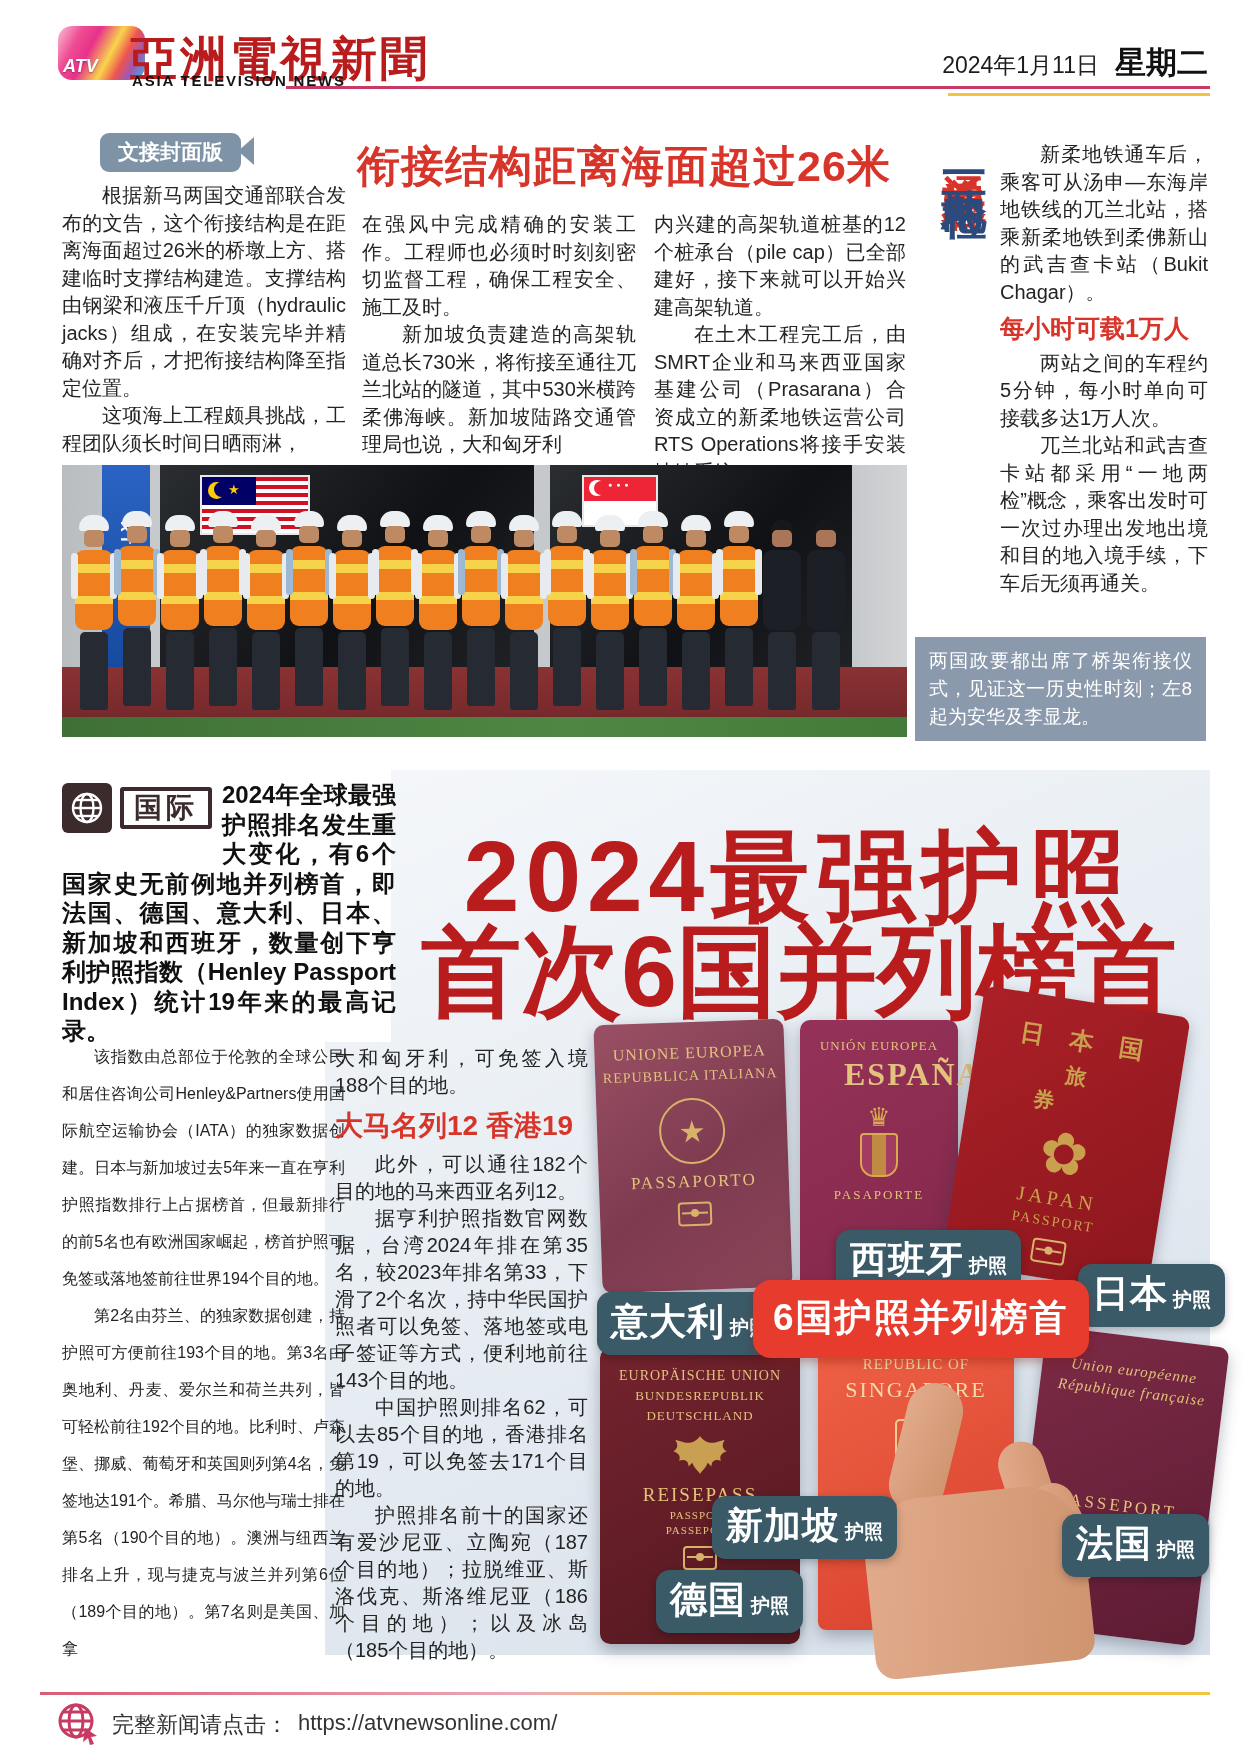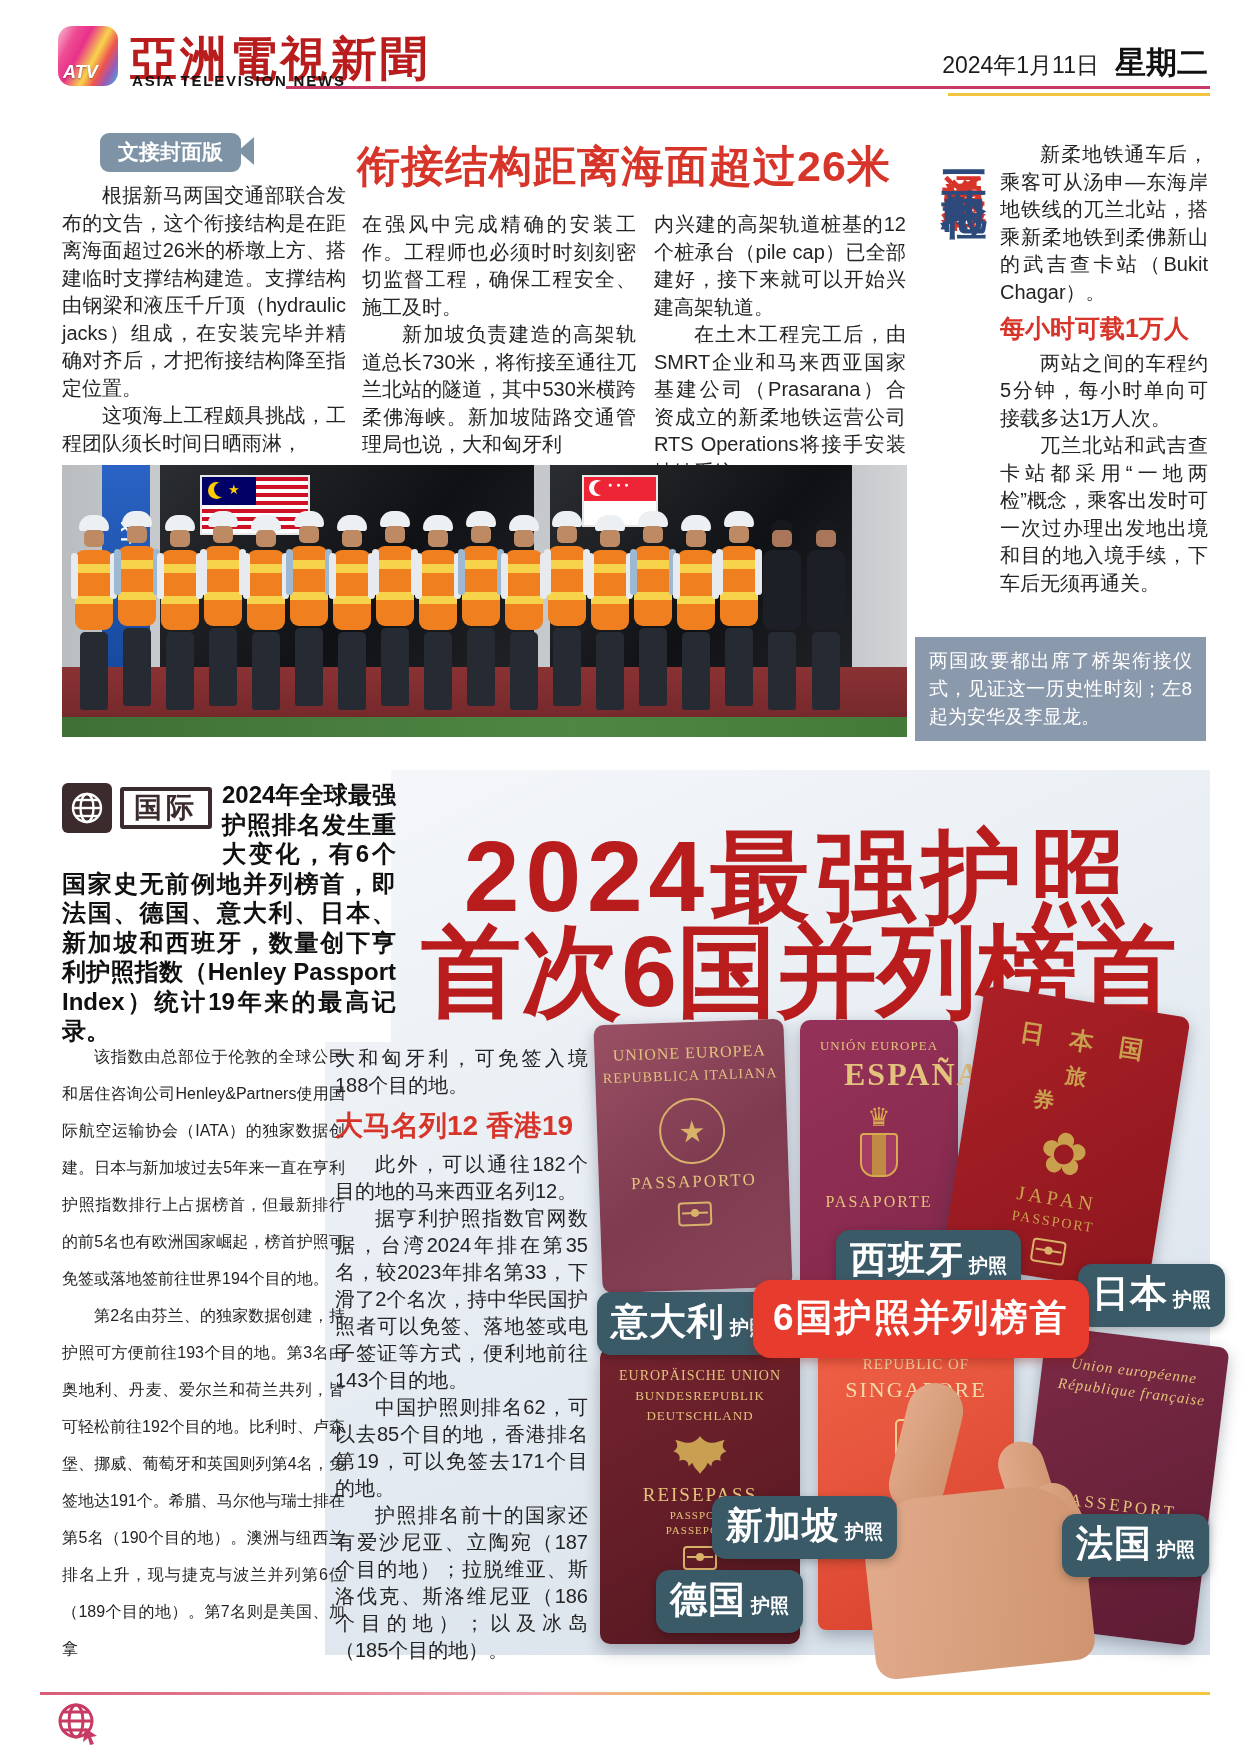--- a/index.html
+++ b/index.html
@@ -1,22 +1,22 @@
 <!DOCTYPE html>
 <html><head>
 <meta charset="utf-8">
 <style>
   html,body{margin:0;padding:0;background:#fff;}
   #page{position:relative;width:1250px;height:1760px;background:#fff;overflow:hidden;
         font-family:"Liberation Sans","DejaVu Sans",sans-serif;color:#222;}
   .abs{position:absolute;}
 
   
-  #logo{left:58px;top:26px;width:60px;height:60px;border-radius:14px;overflow:hidden;
-    background:linear-gradient(118deg,#f9c2d6 0%,#ee4d93 22%,#e8318a 38%,#f8d44c 58%,#ef5350 72%,#9b59b6 84%,#36b9e5 100%);}
+  #logo{left:58px;top:26px;width:60px;height:54px;border-radius:14px;overflow:hidden;
+    background:linear-gradient(118deg,#f9c2d6 0%,#ee4d93 22%,#e8318a 38%,#f8d44c 58%,#ef5350 72%,#9b59b6 84%,#36b9e5 100%);padding-left:27px;}
   #logo span{position:absolute;left:5px;bottom:3px;color:#fff;font-weight:900;font-style:italic;
     font-size:18px;text-shadow:0 1px 2px rgba(0,0,0,.35);}
   #brand-cn{left:130px;top:28px;font-size:47px;font-weight:900;letter-spacing:3px;color:#b91c1c;}
   #brand-en{left:132px;top:72px;font-size:15px;font-weight:700;letter-spacing:1.8px;color:#141414;}
   #dateline{right:42px;top:42px;display:flex;align-items:baseline;gap:16px;}
   #dateline .d{font-size:23px;color:#1c1c1c;}
   #dateline .w{font-size:31px;font-weight:900;color:#111;}
   #rule-pink{left:286px;top:86px;width:924px;height:3px;background:#c63a63;}
   #rule-yellow{left:948px;top:93px;width:262px;height:3px;background:#f3c440;}
 
@@ -112,21 +112,21 @@
     background:linear-gradient(145deg,#9a5064,#7e3b50 55%,#8a4458);}
   #pp-it .emb{width:62px;height:62px;border:2px solid #d9b26a;border-radius:50%;margin:14px auto 8px;
     display:flex;align-items:center;justify-content:center;font-size:30px;color:#d9b26a;}
   #pp-it .t3{font-size:17px;letter-spacing:2px;margin-top:4px;}
   #pp-es{left:800px;top:1020px;width:158px;height:284px;background:linear-gradient(150deg,#96325a,#822748);}
   #pp-es .t1{margin-top:18px;font-size:13px;}
   #pp-es .t2{font-size:32px;font-weight:700;letter-spacing:2px;margin-top:2px;padding-left:44px;}
   #pp-es .crown{font-size:26px;color:#d9a94f;line-height:1;margin-top:12px;}
   #pp-es .shield{width:34px;height:40px;margin:2px auto 0;border:2px solid #d9a94f;border-radius:4px 4px 14px 14px;
     background:linear-gradient(90deg,#a33b62 0 30%,#c08a45 30% 70%,#a33b62 70%);}
-  #pp-es .t3{font-size:16px;letter-spacing:2px;margin-top:16px;}
+  #pp-es .t3{font-size:13px;letter-spacing:2px;margin-top:10px;}
   #pp-jp{left:962px;top:1000px;width:208px;height:280px;transform:rotate(9deg);
     background:linear-gradient(140deg,#ab2027,#8c161d);color:#c9a14e;}
   #pp-jp .t1{margin-top:24px;font-size:24px;font-weight:700;letter-spacing:26px;text-indent:26px;}
   #pp-jp .t2{font-size:21px;font-weight:700;letter-spacing:56px;text-indent:56px;margin-top:6px;}
   #pp-jp .emb{font-size:58px;line-height:62px;margin-top:6px;color:#c9a14e;}
   #pp-jp .t3{font-size:20px;letter-spacing:4px;margin-top:2px;}
   #pp-jp .t4{font-size:14px;letter-spacing:2px;margin-top:4px;}
   #pp-de{left:600px;top:1348px;width:200px;height:296px;background:linear-gradient(150deg,#73232e,#541820);}
   #pp-de .t1{margin-top:20px;font-size:14px;letter-spacing:1px;}
   #pp-de .t2,#pp-de .t3{font-size:13px;letter-spacing:1px;margin-top:4px;}
@@ -468,14 +468,18 @@
         <g fill="none" stroke="#c73b62" stroke-width="3">
           <circle cx="21" cy="21" r="16"></circle>
           <ellipse cx="21" cy="21" rx="7" ry="16"></ellipse>
           <line x1="5" y1="21" x2="37" y2="21"></line>
           <line x1="8" y1="12" x2="34" y2="12"></line>
           <line x1="8" y1="30" x2="34" y2="30"></line>
         </g>
         <path d="M30 28 L42 36 L36 37 L39 44 L35 45 L33 38 L28 42 Z" fill="#c73b62"></path>
       </svg>
   </div>
+  <div class="abs" id="f-text">
+    <span>完整新闻请点击：</span>
+    <span>https://atvnewsonline.com/</span>
+  </div>
 
 </div>
 
 </body></html>

